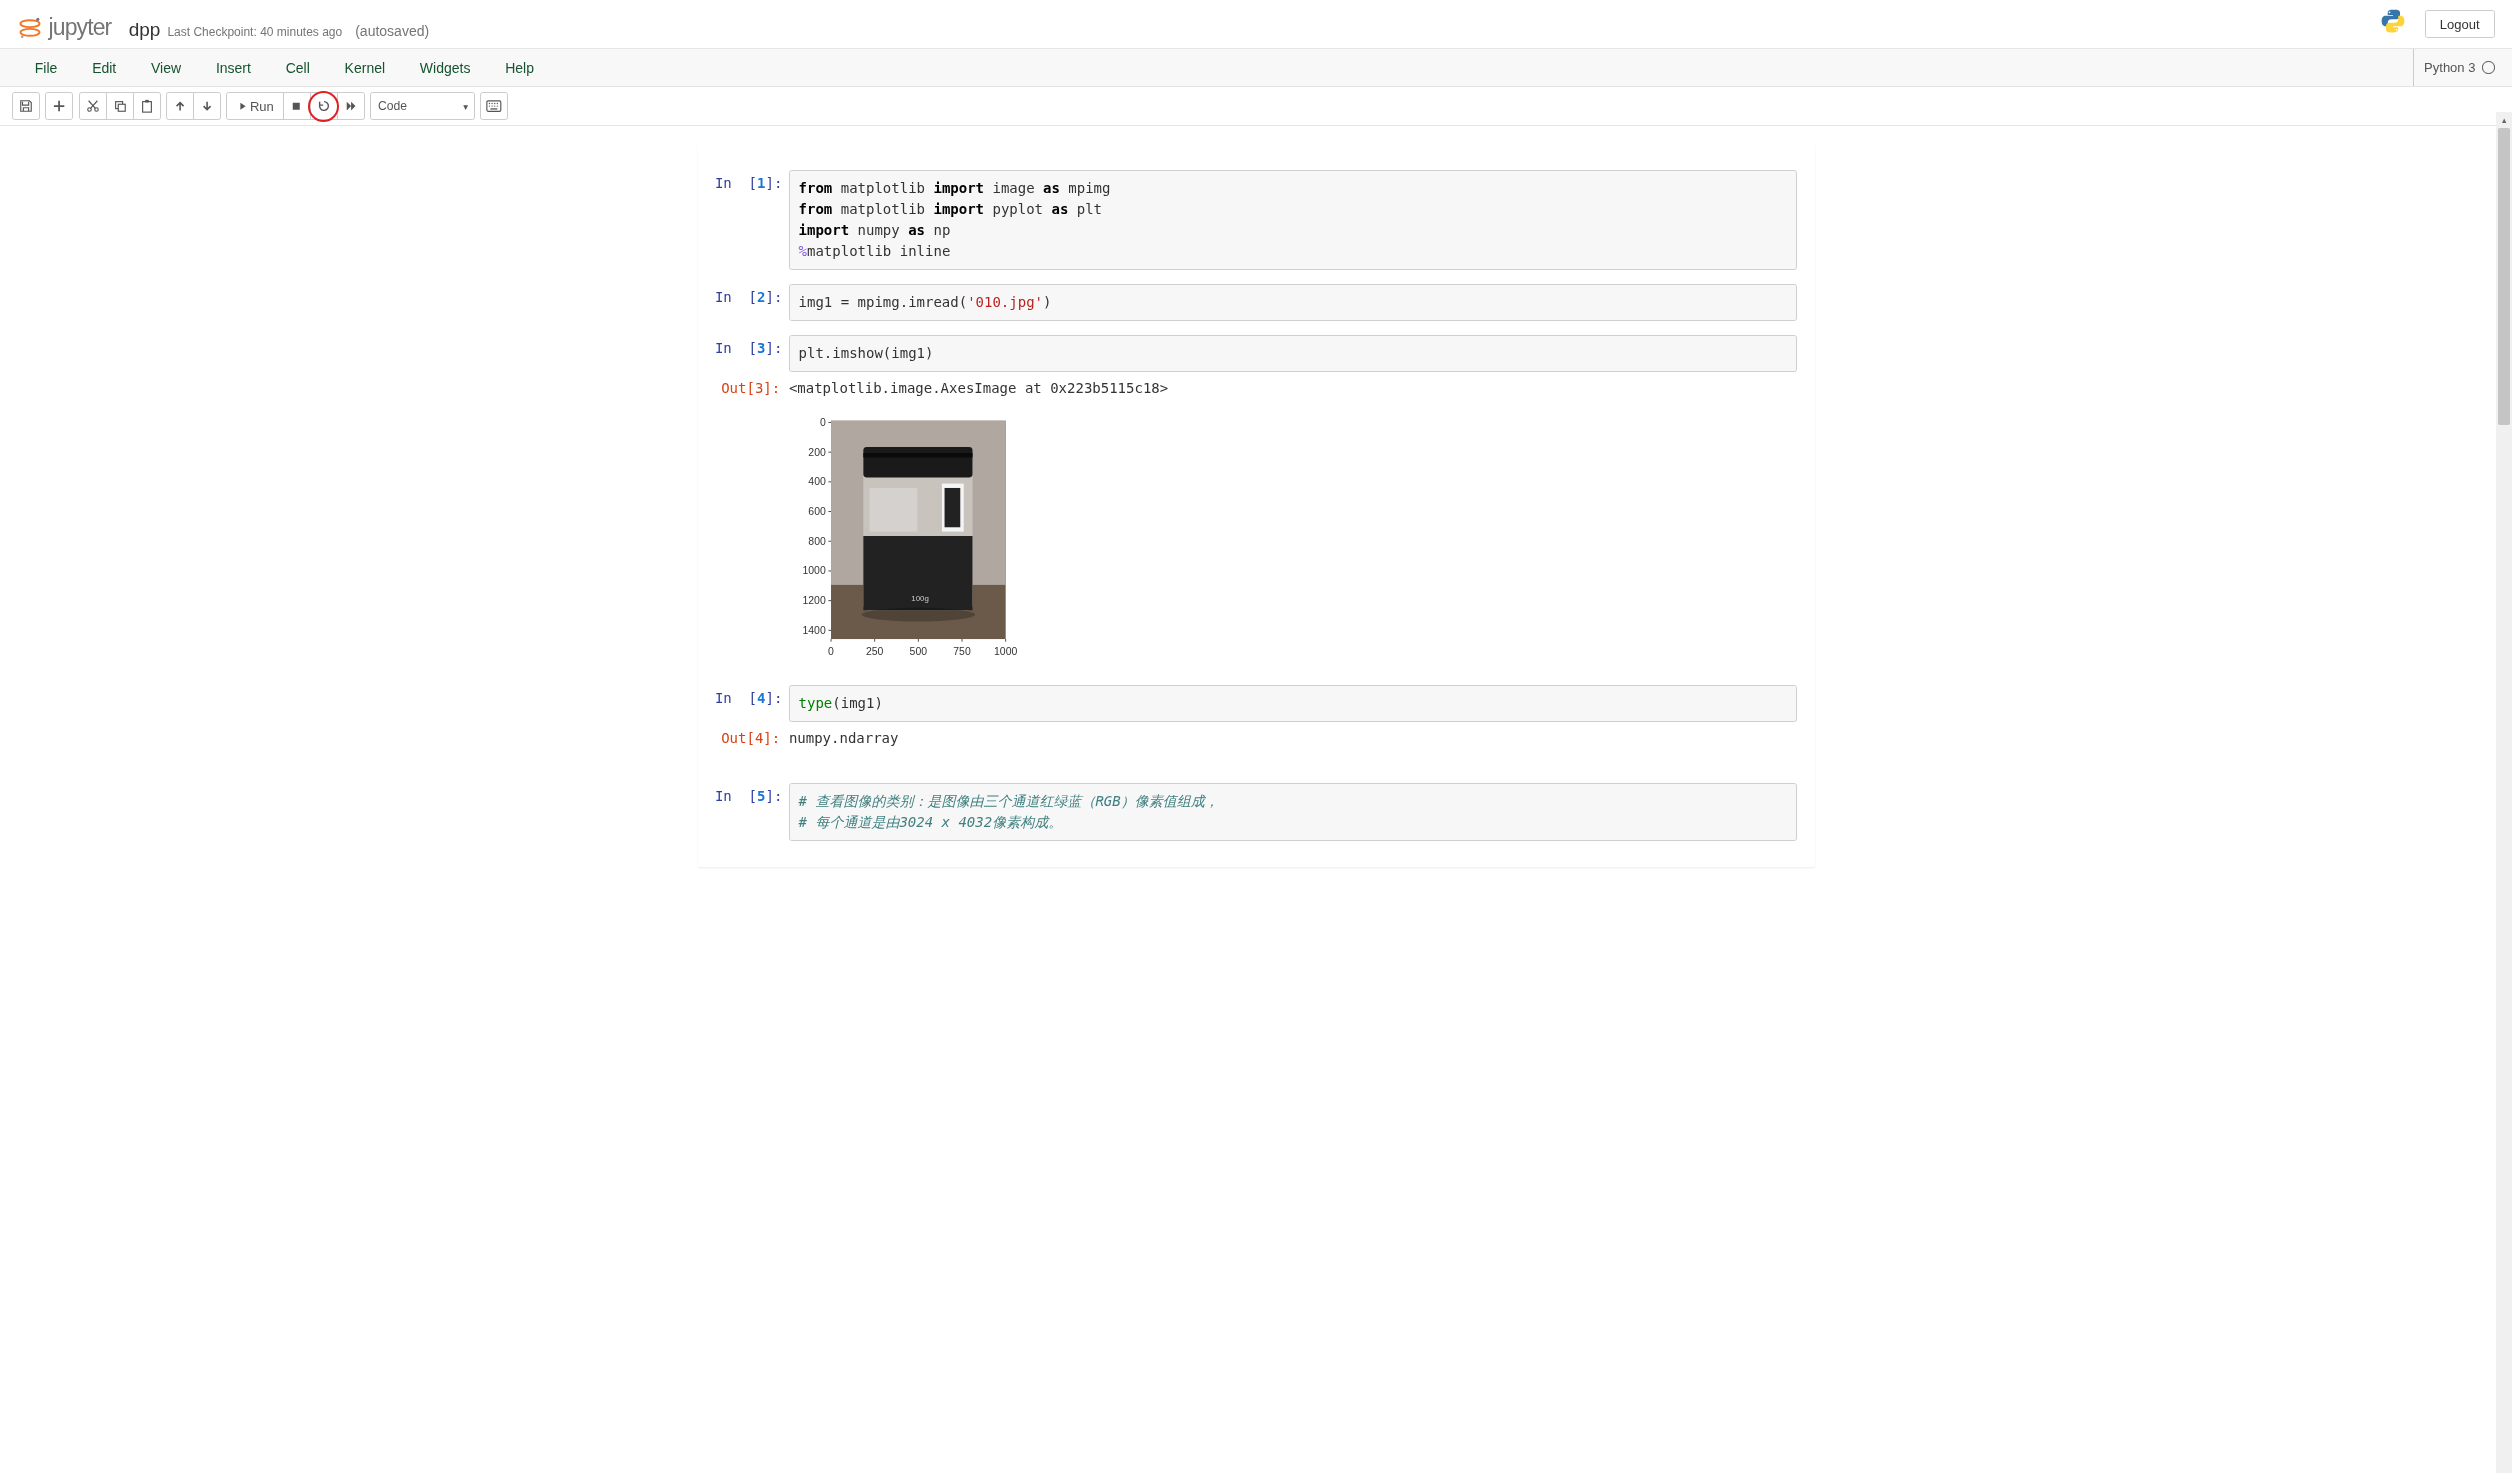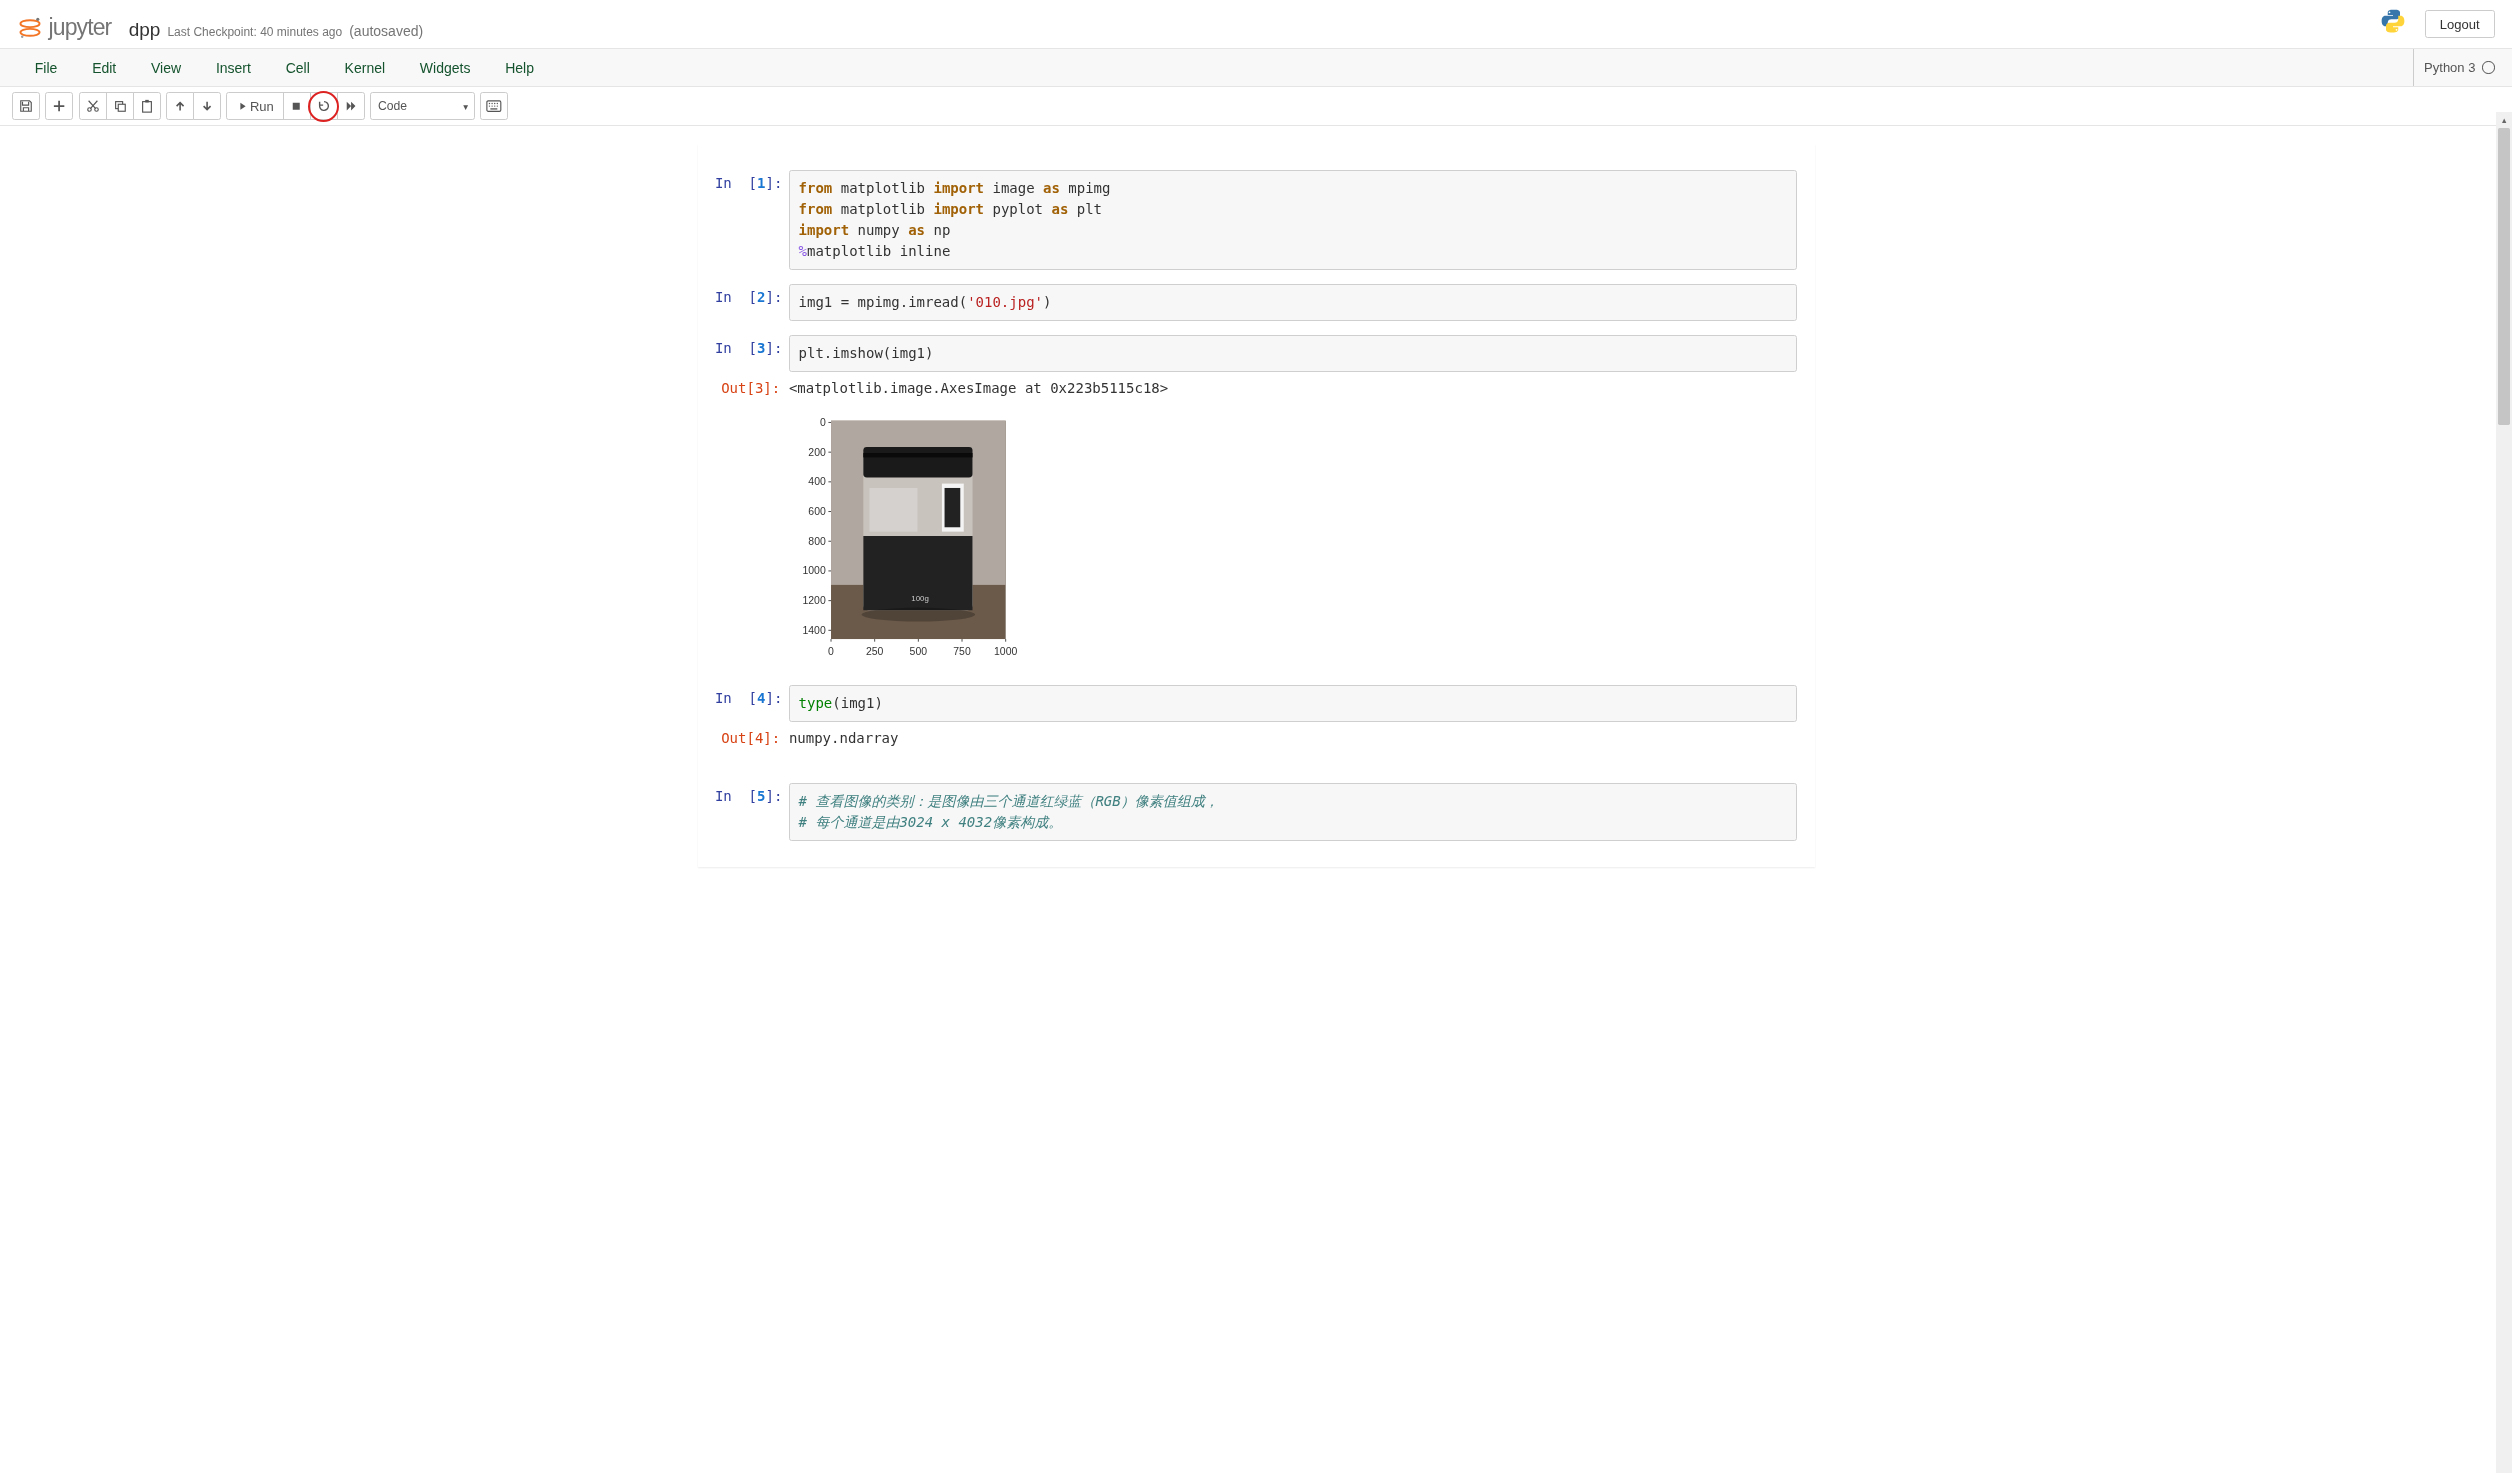--- a/index.html
+++ b/index.html
@@ -5,21 +5,21 @@
     * { box-sizing: border-box; margin: 0; padding: 0; }
     body { font-family: "Helvetica Neue", Helvetica, Arial, sans-serif; font-size: 12.2px; color: #333; background: #fff; }
     
     
     .header { display: flex; align-items: flex-end; padding: 7px 17.4px; border-bottom: 0.9px solid #e5e5e5; }
     .logo { display: flex; align-items: center; margin-right: 17.4px; }
     .logo-text { font-size: 23px; color: #757575; letter-spacing: -0.9px; margin-left: 5.2px; }
     .title-area { display: flex; align-items: baseline; flex: 1; }
     .notebook-name { font-size: 19px; color: #333; margin-right: 7px; }
     .checkpoint { font-size: 12px; color: #757575; }
-    .autosaved { font-size: 14px; color: #757575; margin-left: 7px; }
+    .autosaved { font-size: 14px; color: #757575; margin-left: 13px; }
     .header-right { display: flex; align-items: center; gap: 10.5px; }
     .python-logo { font-size: 23px; }
     .logout-btn { padding: 5.2px 14px; border: 0.9px solid #ccc; border-radius: 2.6px; background: #fff; font-size: 13px; cursor: pointer; color:#333;margin-left:7px;}
     
     
     .menubar { display: flex; align-items: center; padding: 0 17.4px; border-bottom: 0.9px solid #e5e5e5; background: #f8f8f8; height: 38px; }
     .menu-item { padding: 10.5px 17.4px; font-size: 14px; color: #14532d; cursor: pointer; }
     .menu-spacer { flex: 1; }
     .kernel-indicator { display: flex; align-items: center; border-left: 0.9px solid #ccc; padding-left: 10.5px; height: 100%; color: #555; font-size: 13px;}
     .kernel-circle { width: 12.2px; height: 12.2px; border: 1.3px solid #555; border-radius: 50%; margin-left: 7px; }
@@ -45,21 +45,21 @@
     .cell { display: flex; margin-bottom: 14px; }
     .prompt { width: 74px; text-align: right; padding: 5.2px 8.7px 0 0; font-family: monospace; font-size: 14px; white-space: nowrap; flex-shrink:0;}
     .in-prompt { color: #303F9F; }
     .in-num { color: #1976D2; font-weight:bold;}
     .out-prompt { color: #D84315; }
     .out-num { color: #D84315;}
     .cell-body { flex: 1; }
     .code-input { border: 0.9px solid #cfcfcf; border-radius: 2.6px; padding: 7px 8.7px; background: #f7f7f7; font-family: monospace; font-size: 14px; line-height: 1.5; white-space: pre; overflow-x:auto;}
     .output-text { padding: 5.2px 0 0 0; font-family: monospace; font-size: 14px; }
     
-    .kw { color: #a16207; font-weight: bold; }
+    .kw { color: #000000; font-weight: bold; }
     .str { color: #BA2121; }
     .builtin { color: #008000; }
     .magic { color: #8957e5; }
     .comment { color: #408080; font-style: italic; }
     
     
     .plot-area { padding-top: 8.7px; }
     .plot-svg { display: block; }
     
     

